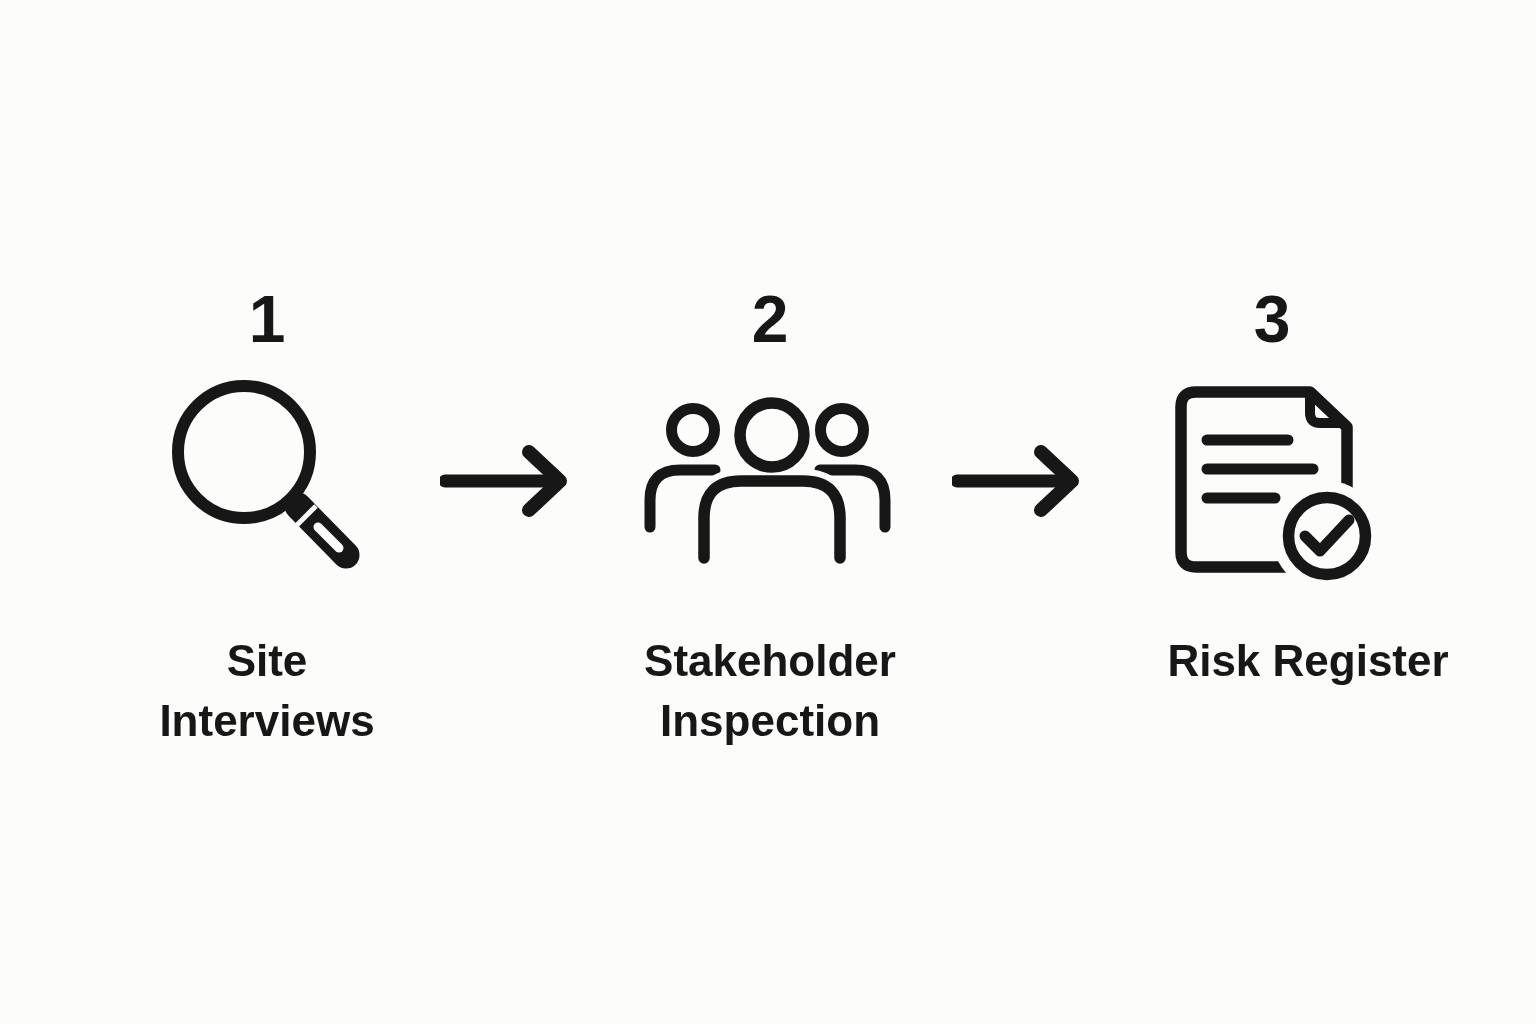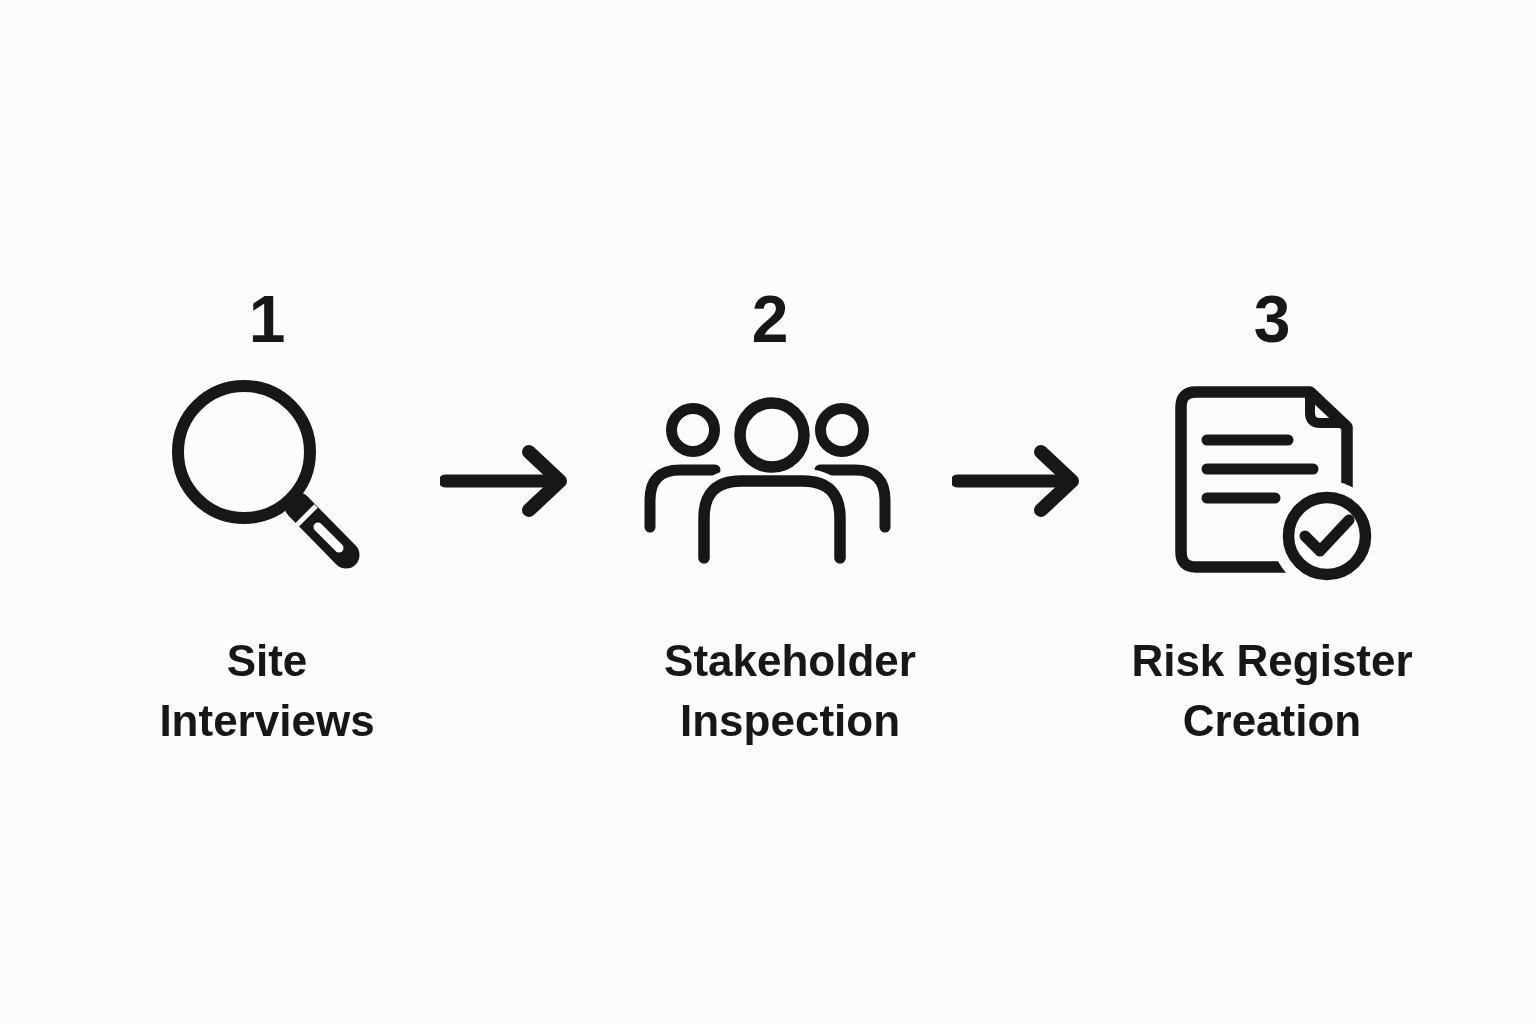--- a/index.html
+++ b/index.html
@@ -86,21 +86,21 @@
       <path d="M 250 137 L 250 110 Q 250 80 220 80 L 185 80" stroke="currentColor" stroke-width="11" stroke-linecap="round"></path>
 
       <circle class="halo" cx="137" cy="45" r="32" stroke="currentColor" stroke-width="15" fill="var(--bg, #fcfcfa)"></circle>
       <path class="halo" d="M 69 168 L 69 128 Q 69 91 106 91 L 168 91 Q 205 91 205 128 L 205 168" stroke="currentColor" stroke-width="24" stroke-linecap="round"></path>
 
       <circle cx="137" cy="45" r="32" stroke="currentColor" stroke-width="11.5"></circle>
       <path d="M 69 168 L 69 128 Q 69 91 106 91 L 168 91 Q 205 91 205 128 L 205 168" stroke="currentColor" stroke-width="11.5" stroke-linecap="round"></path>
     </svg>
   </div>
 
-  <div class="step-label" style="left:580px;">
+  <div class="step-label" style="left:560px;">
     <span>Stakeholder</span>
     <span>Inspection</span>
   </div>
 
   <div class="icon-wrap" style="left:952px; top:443px;">
     <svg width="130" height="76" viewBox="0 0 130 76" fill="none">
       <path d="M 5 38 L 117 38" stroke="currentColor" stroke-width="13" stroke-linecap="round"></path>
       <path d="M 89 9 L 120 38 L 89 67" stroke="currentColor" stroke-width="14" stroke-linecap="round" stroke-linejoin="round"></path>
     </svg>
   </div>
@@ -118,18 +118,17 @@
       <path d="M 37 89 L 143 89" stroke="currentColor" stroke-width="11" stroke-linecap="round"></path>
       <path d="M 37 118 L 105 118" stroke="currentColor" stroke-width="11" stroke-linecap="round"></path>
 
       <circle class="halo" cx="157" cy="156" r="55" fill="var(--bg, #fcfcfa)" stroke="none"></circle>
 
       <circle cx="157" cy="156" r="38.5" stroke="currentColor" stroke-width="11.5"></circle>
       <path d="M 135 156 L 150 171 L 179 140" stroke="currentColor" stroke-width="11" stroke-linecap="round" stroke-linejoin="round"></path>
     </svg>
   </div>
 
-  <div class="step-label" style="left:1062px;">
+  <div class="step-label" style="left:1098px;">
     <span>Risk Register</span>
-    <span>Creation</span>
   </div>
 
 </div>
 
 </body></html>

